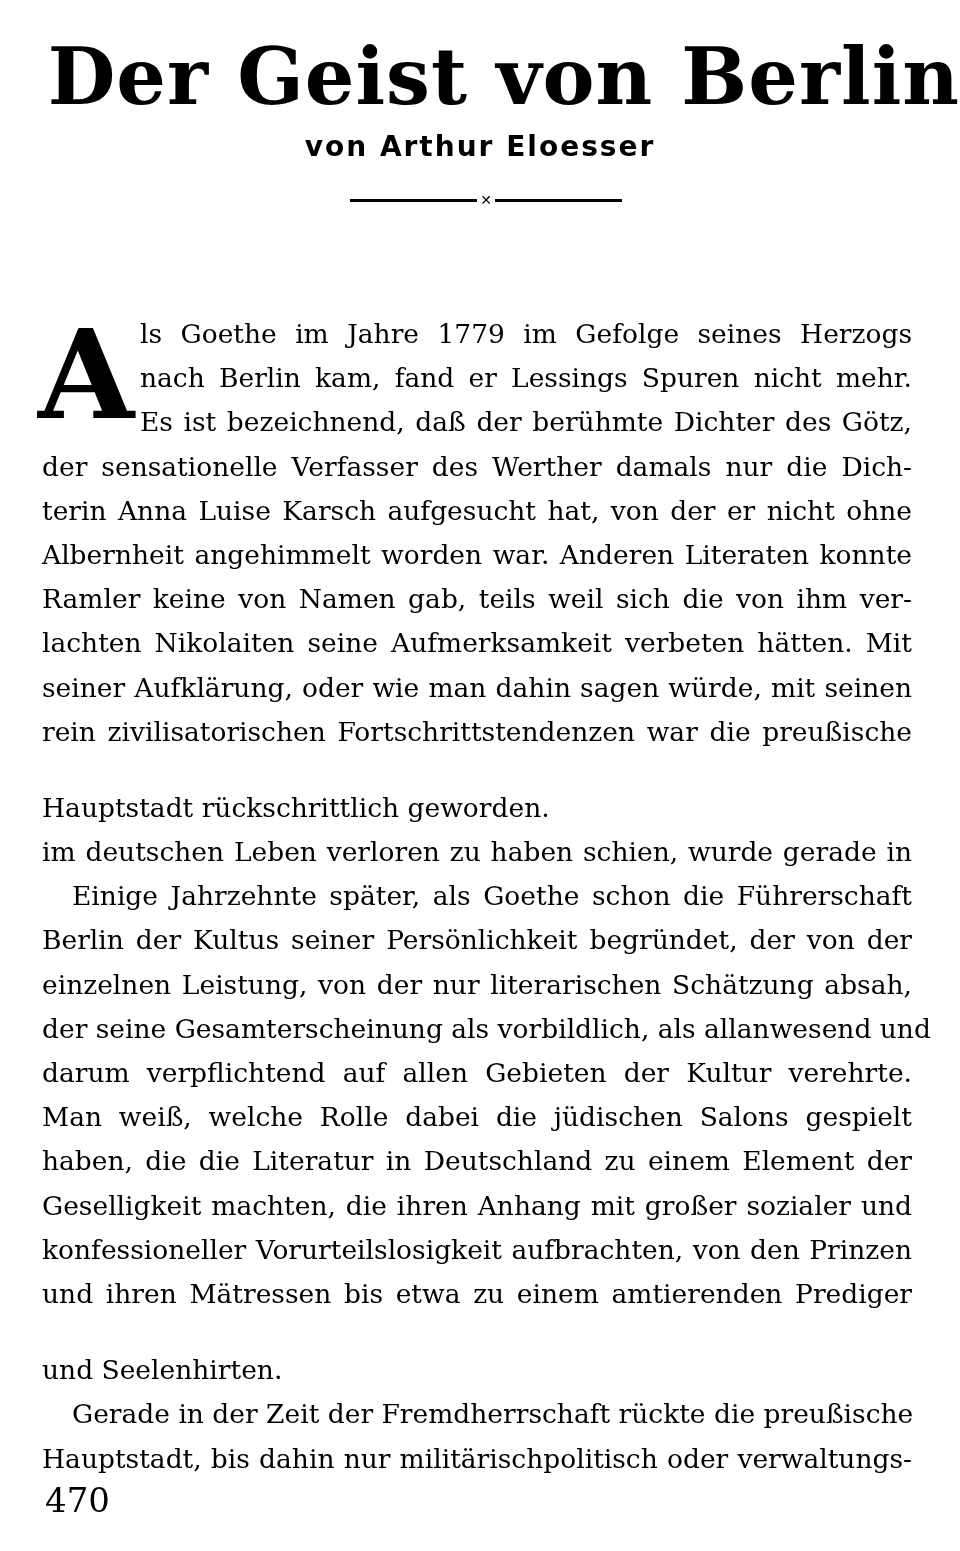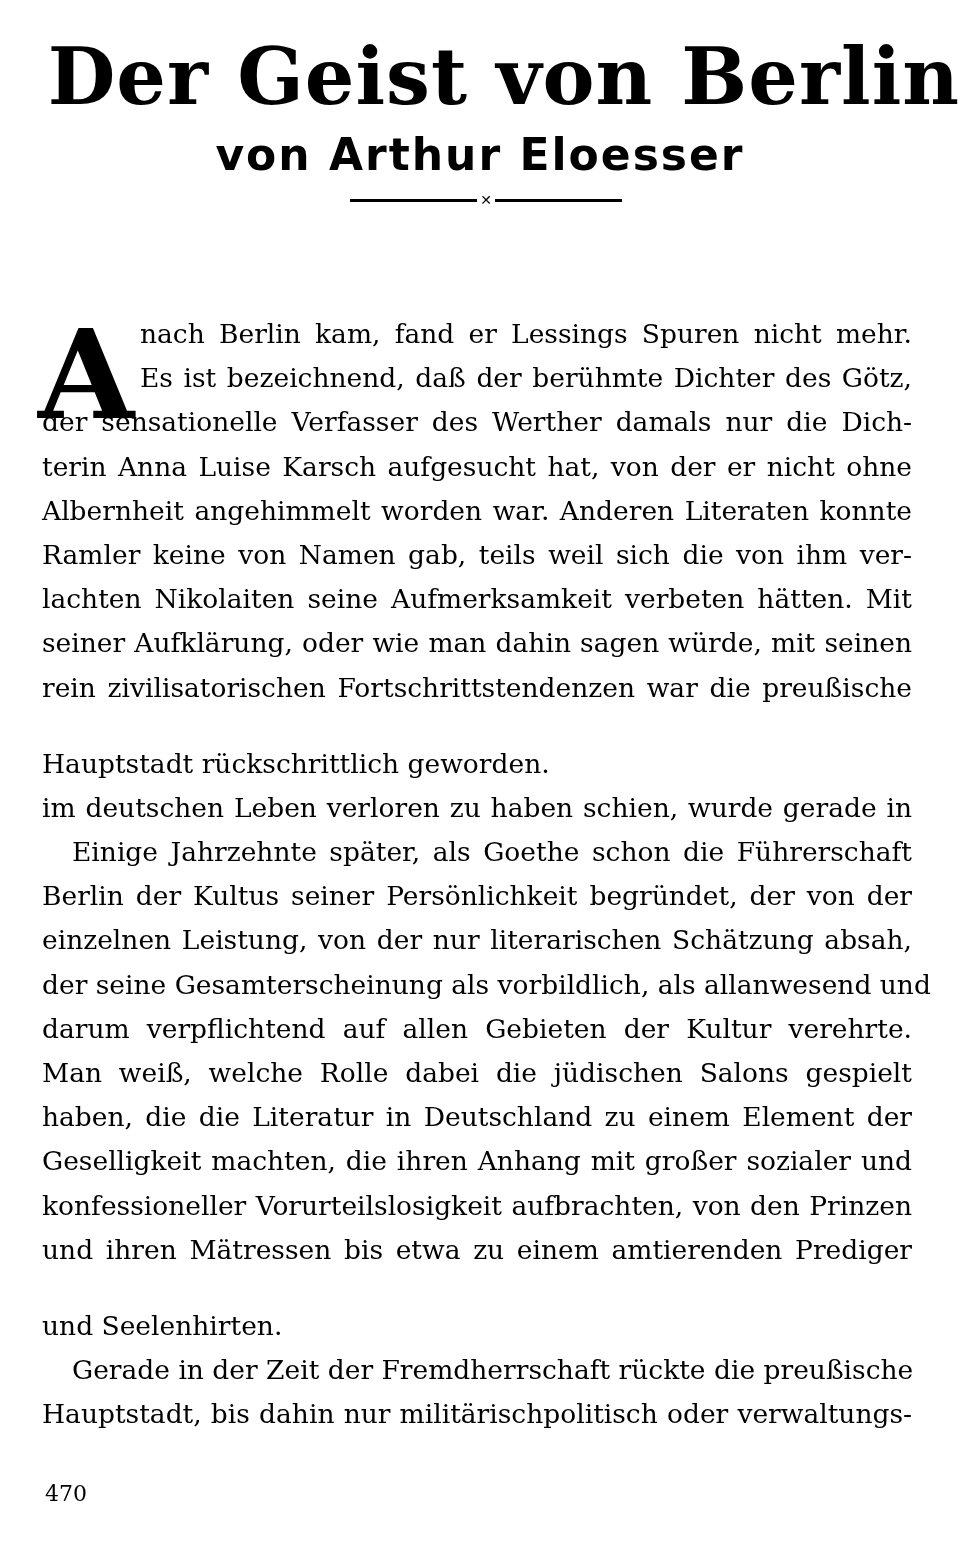--- a/index.html
+++ b/index.html
@@ -34,21 +34,21 @@
       margin: 0;
     }
     .byline {
       position: absolute;
       top: 133px;
       left: 0;
       width: 960px;
       text-align: center;
       font-family: "DejaVu Sans", "Liberation Sans", sans-serif;
       font-weight: bold;
-      font-size: 44px;
+      font-size: 28px;
       letter-spacing: 2px;
       line-height: 1;
     }
     .ornament {
       position: absolute;
       top: 192px;
       left: 350px;
       width: 272px;
       height: 16px;
       display: flex;
@@ -109,21 +109,21 @@
       color: #000;
     }
     .dc-line {
       padding-left: 98px;
     }
     .page-number {
       position: absolute;
       left: 45px;
       top: 1483px;
       font-family: "DejaVu Serif", "Liberation Serif", serif;
-      font-size: 22px;
+      font-size: 34px;
       line-height: 1;
     }
   </style>
 </head>
 <body>
 
 <div class="page">
 
   <h1 class="title">Der Geist von Berlin</h1>
   <div class="byline">von Arthur Eloesser</div>
@@ -131,20 +131,21 @@
   <div class="ornament">
     <span class="rule"></span>
     <span class="star">✕</span>
     <span class="rule"></span>
   </div>
 
   <div class="body-text">
 
     <div class="para first-para">
       <span class="dropcap">A</span>
+      <span class="line dc-line">ls Goethe im Jahre 1779 im Gefolge seines Herzogs</span>
       <span class="line dc-line">nach Berlin kam, fand er Lessings Spuren nicht mehr.</span>
       <span class="line dc-line">Es ist bezeichnend, daß der berühmte Dichter des Götz,</span>
       <span class="line">der sensationelle Verfasser des Werther damals nur die Dich-</span>
       <span class="line">terin Anna Luise Karsch aufgesucht hat, von der er nicht ohne</span>
       <span class="line">Albernheit angehimmelt worden war. Anderen Literaten konnte</span>
       <span class="line">Ramler keine von Namen gab, teils weil sich die von ihm ver-</span>
       <span class="line">lachten Nikolaiten seine Aufmerksamkeit verbeten hätten. Mit</span>
       <span class="line">seiner Aufklärung, oder wie man dahin sagen würde, mit seinen</span>
       <span class="line">rein zivilisatorischen Fortschrittstendenzen war die preußische</span>
       <span class="line last">Hauptstadt rückschrittlich geworden.</span>

